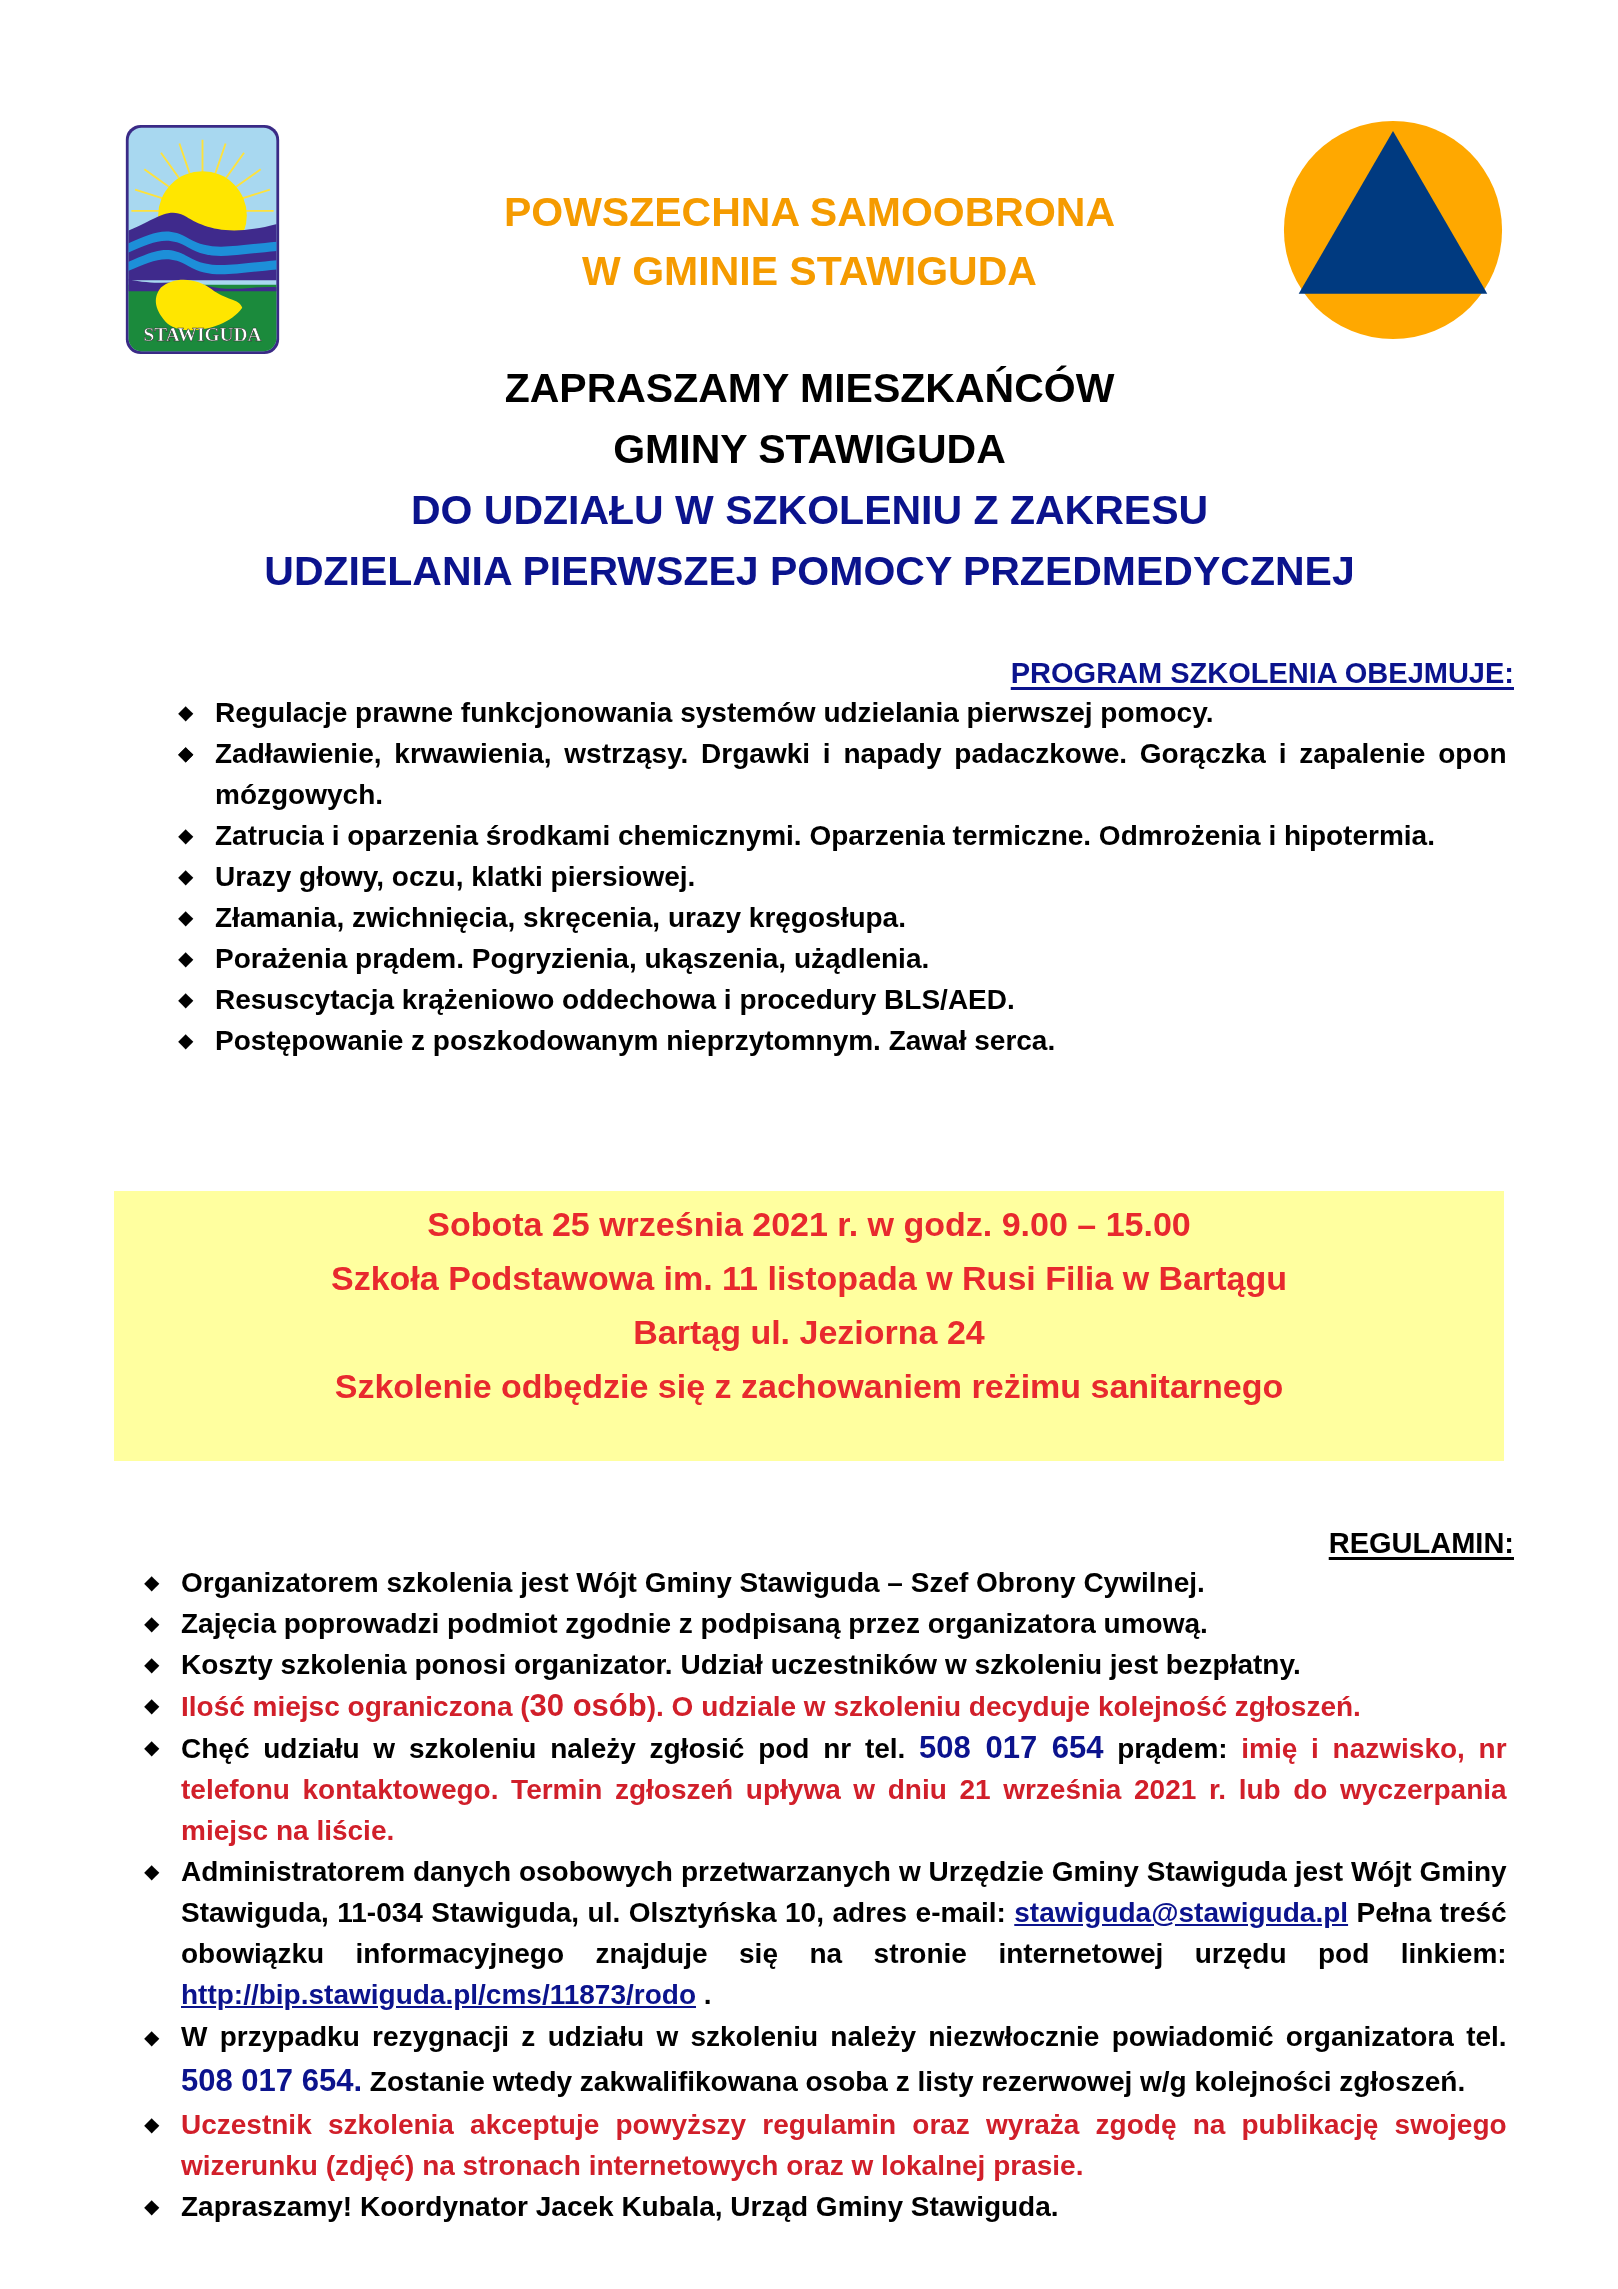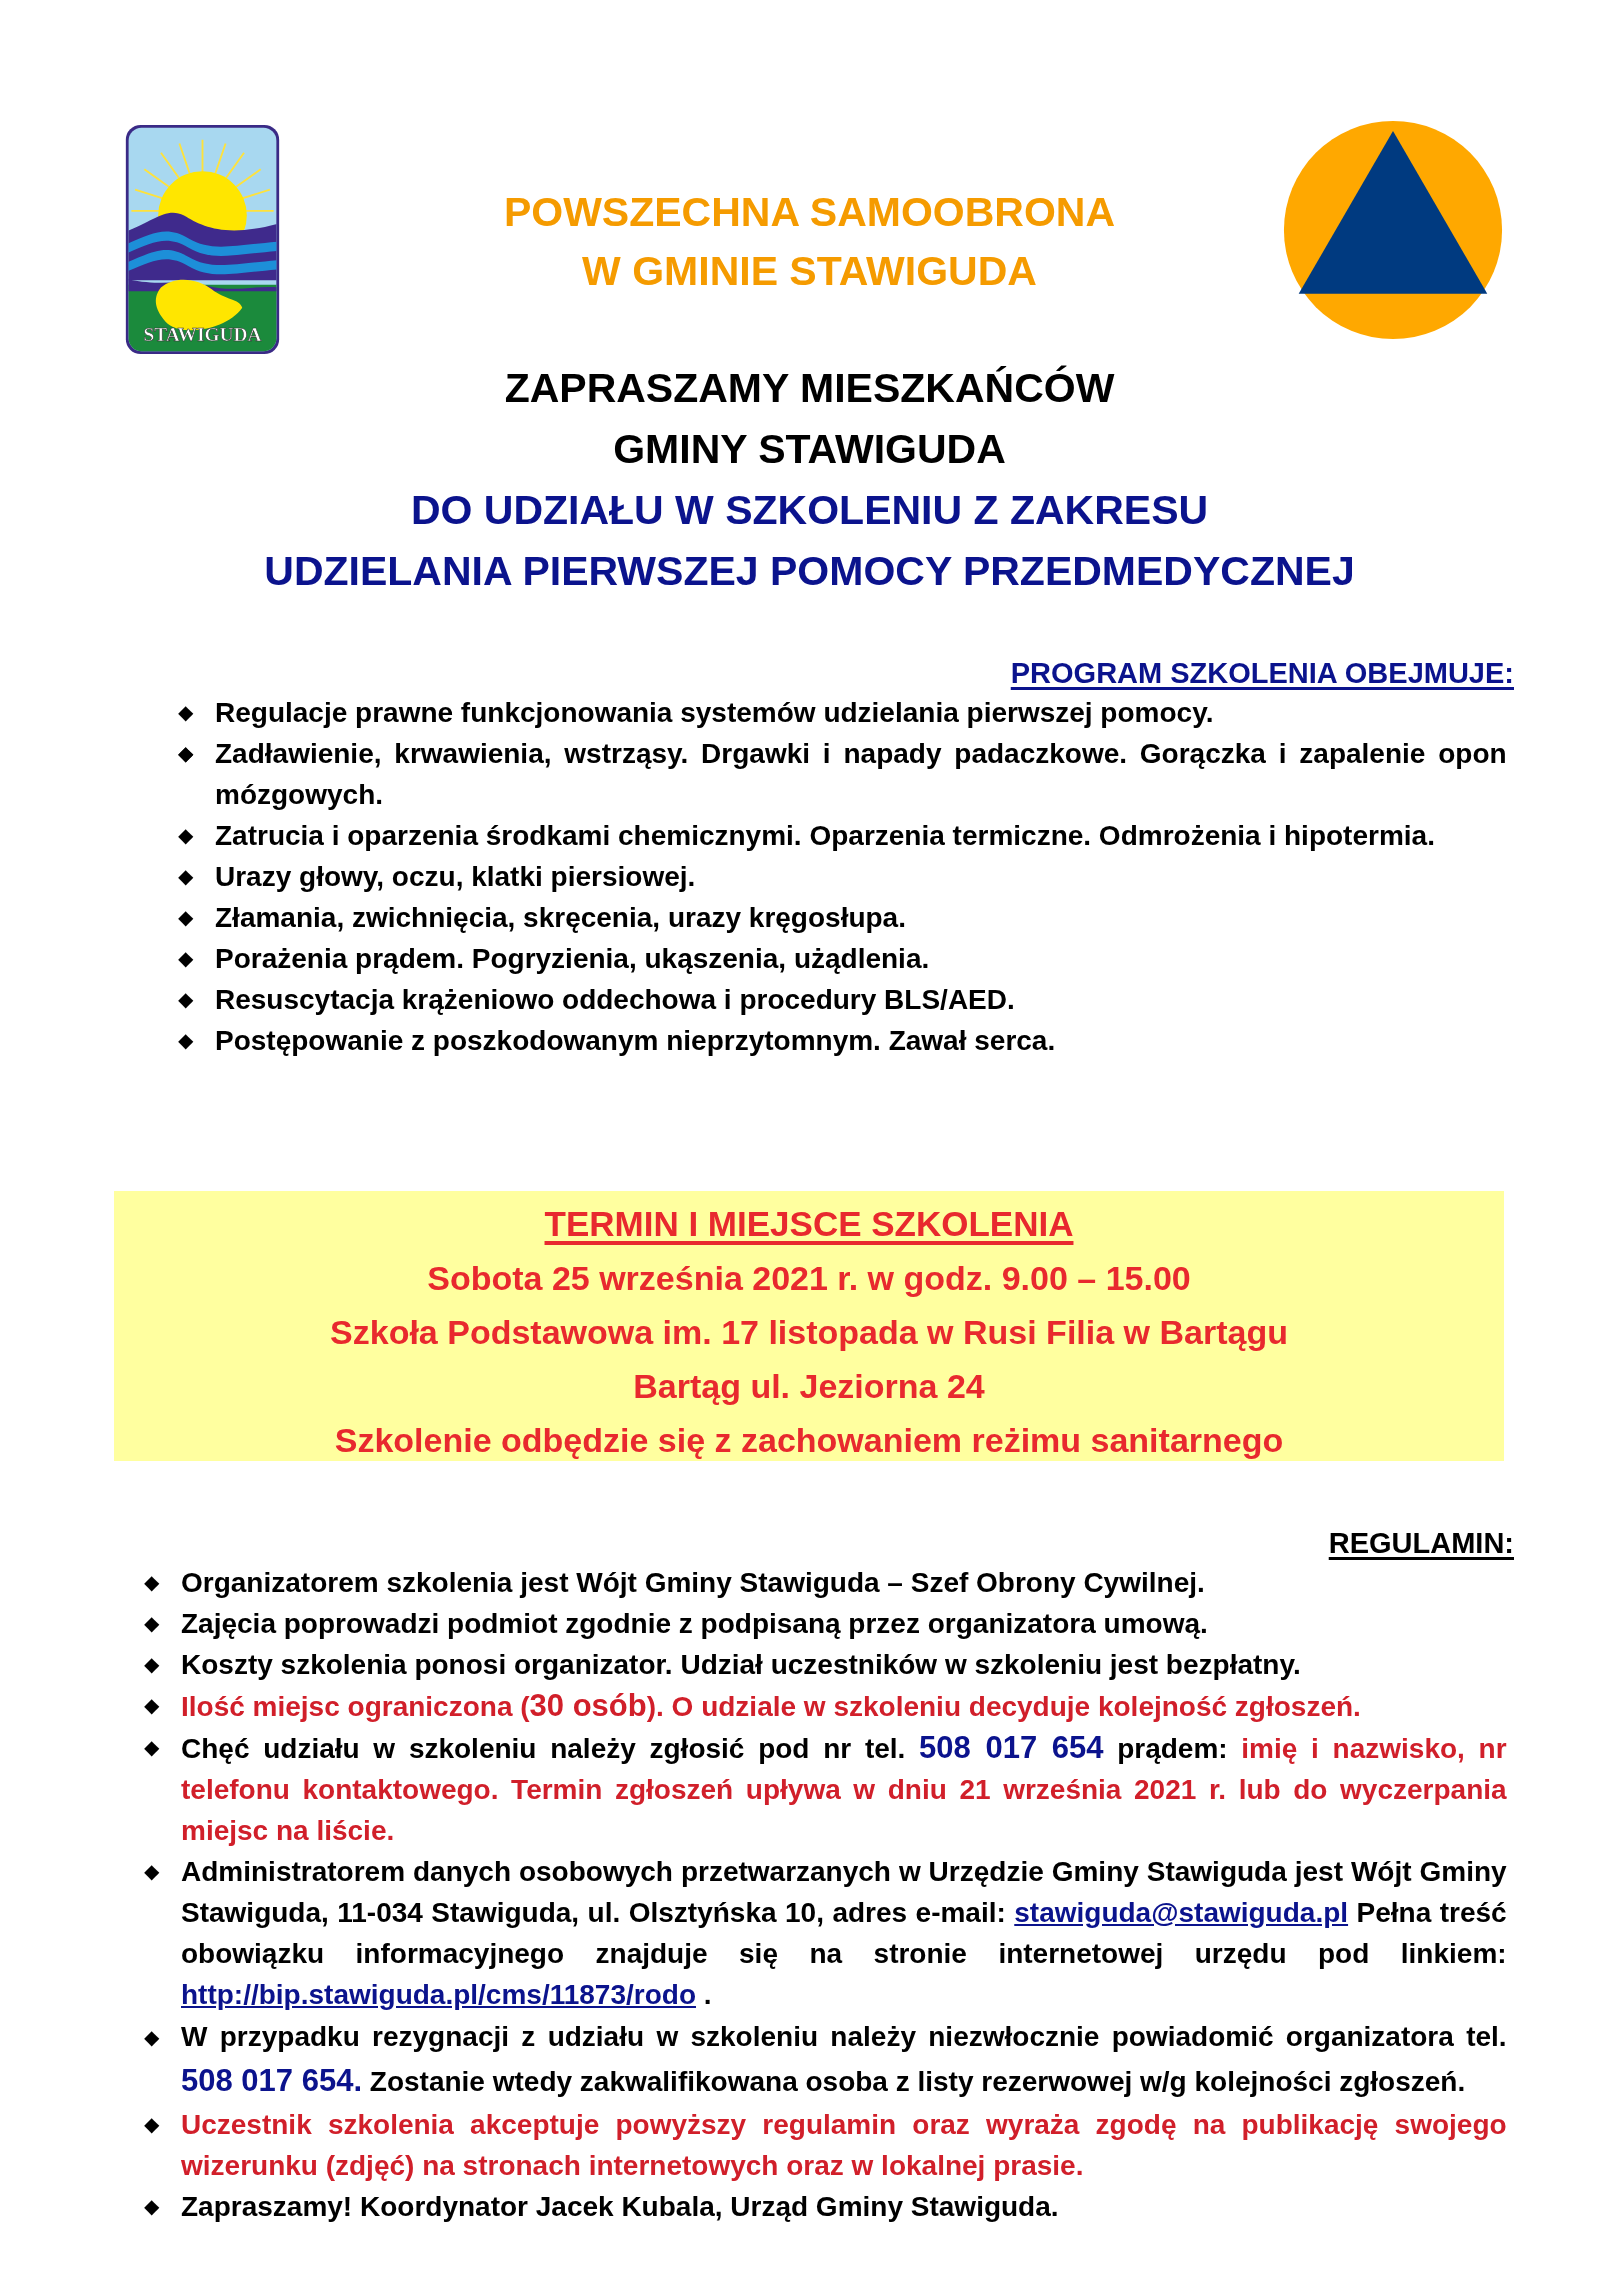--- a/index.html
+++ b/index.html
@@ -98,23 +98,22 @@
     <li><span class="dia">◆</span><span>Urazy głowy, oczu, klatki piersiowej.</span></li>
     <li><span class="dia">◆</span><span>Złamania, zwichnięcia, skręcenia, urazy kręgosłupa.</span></li>
     <li><span class="dia">◆</span><span>Porażenia prądem. Pogryzienia, ukąszenia, użądlenia.</span></li>
     <li><span class="dia">◆</span><span>Resuscytacja krążeniowo oddechowa i procedury BLS/AED.</span></li>
     <li><span class="dia">◆</span><span>Postępowanie z poszkodowanym nieprzytomnym. Zawał serca.</span></li>
   </ul>
 </div>
 
 <div class="abs box">
   <div style="padding-top:5.5px;">
-    <div class="box-line head">TERMIN I MIEJSCE SZKOLENIA</div>
     <div class="box-line">Sobota 25 września 2021 r. w godz. 9.00 – 15.00</div>
-    <div class="box-line">Szkoła Podstawowa im. 17 listopada w Rusi Filia w Bartągu</div>
+    <div class="box-line">Szkoła Podstawowa im. 11 listopada w Rusi Filia w Bartągu</div>
     <div class="box-line">Bartąg ul. Jeziorna 24</div>
     <div class="box-line">Szkolenie odbędzie się z zachowaniem reżimu sanitarnego</div>
   </div>
 </div>
 
 <div class="abs section" style="top:1525px;">
   <div class="sec-head">REGULAMIN:</div>
   <ul class="bul reg" style="margin-left:70px; margin-right:7.4px;">
     <li><span class="dia">◆</span><span>Organizatorem szkolenia jest Wójt Gminy Stawiguda – Szef Obrony Cywilnej.</span></li>
     <li><span class="dia">◆</span><span>Zajęcia poprowadzi podmiot zgodnie z podpisaną przez organizatora umową.</span></li>

